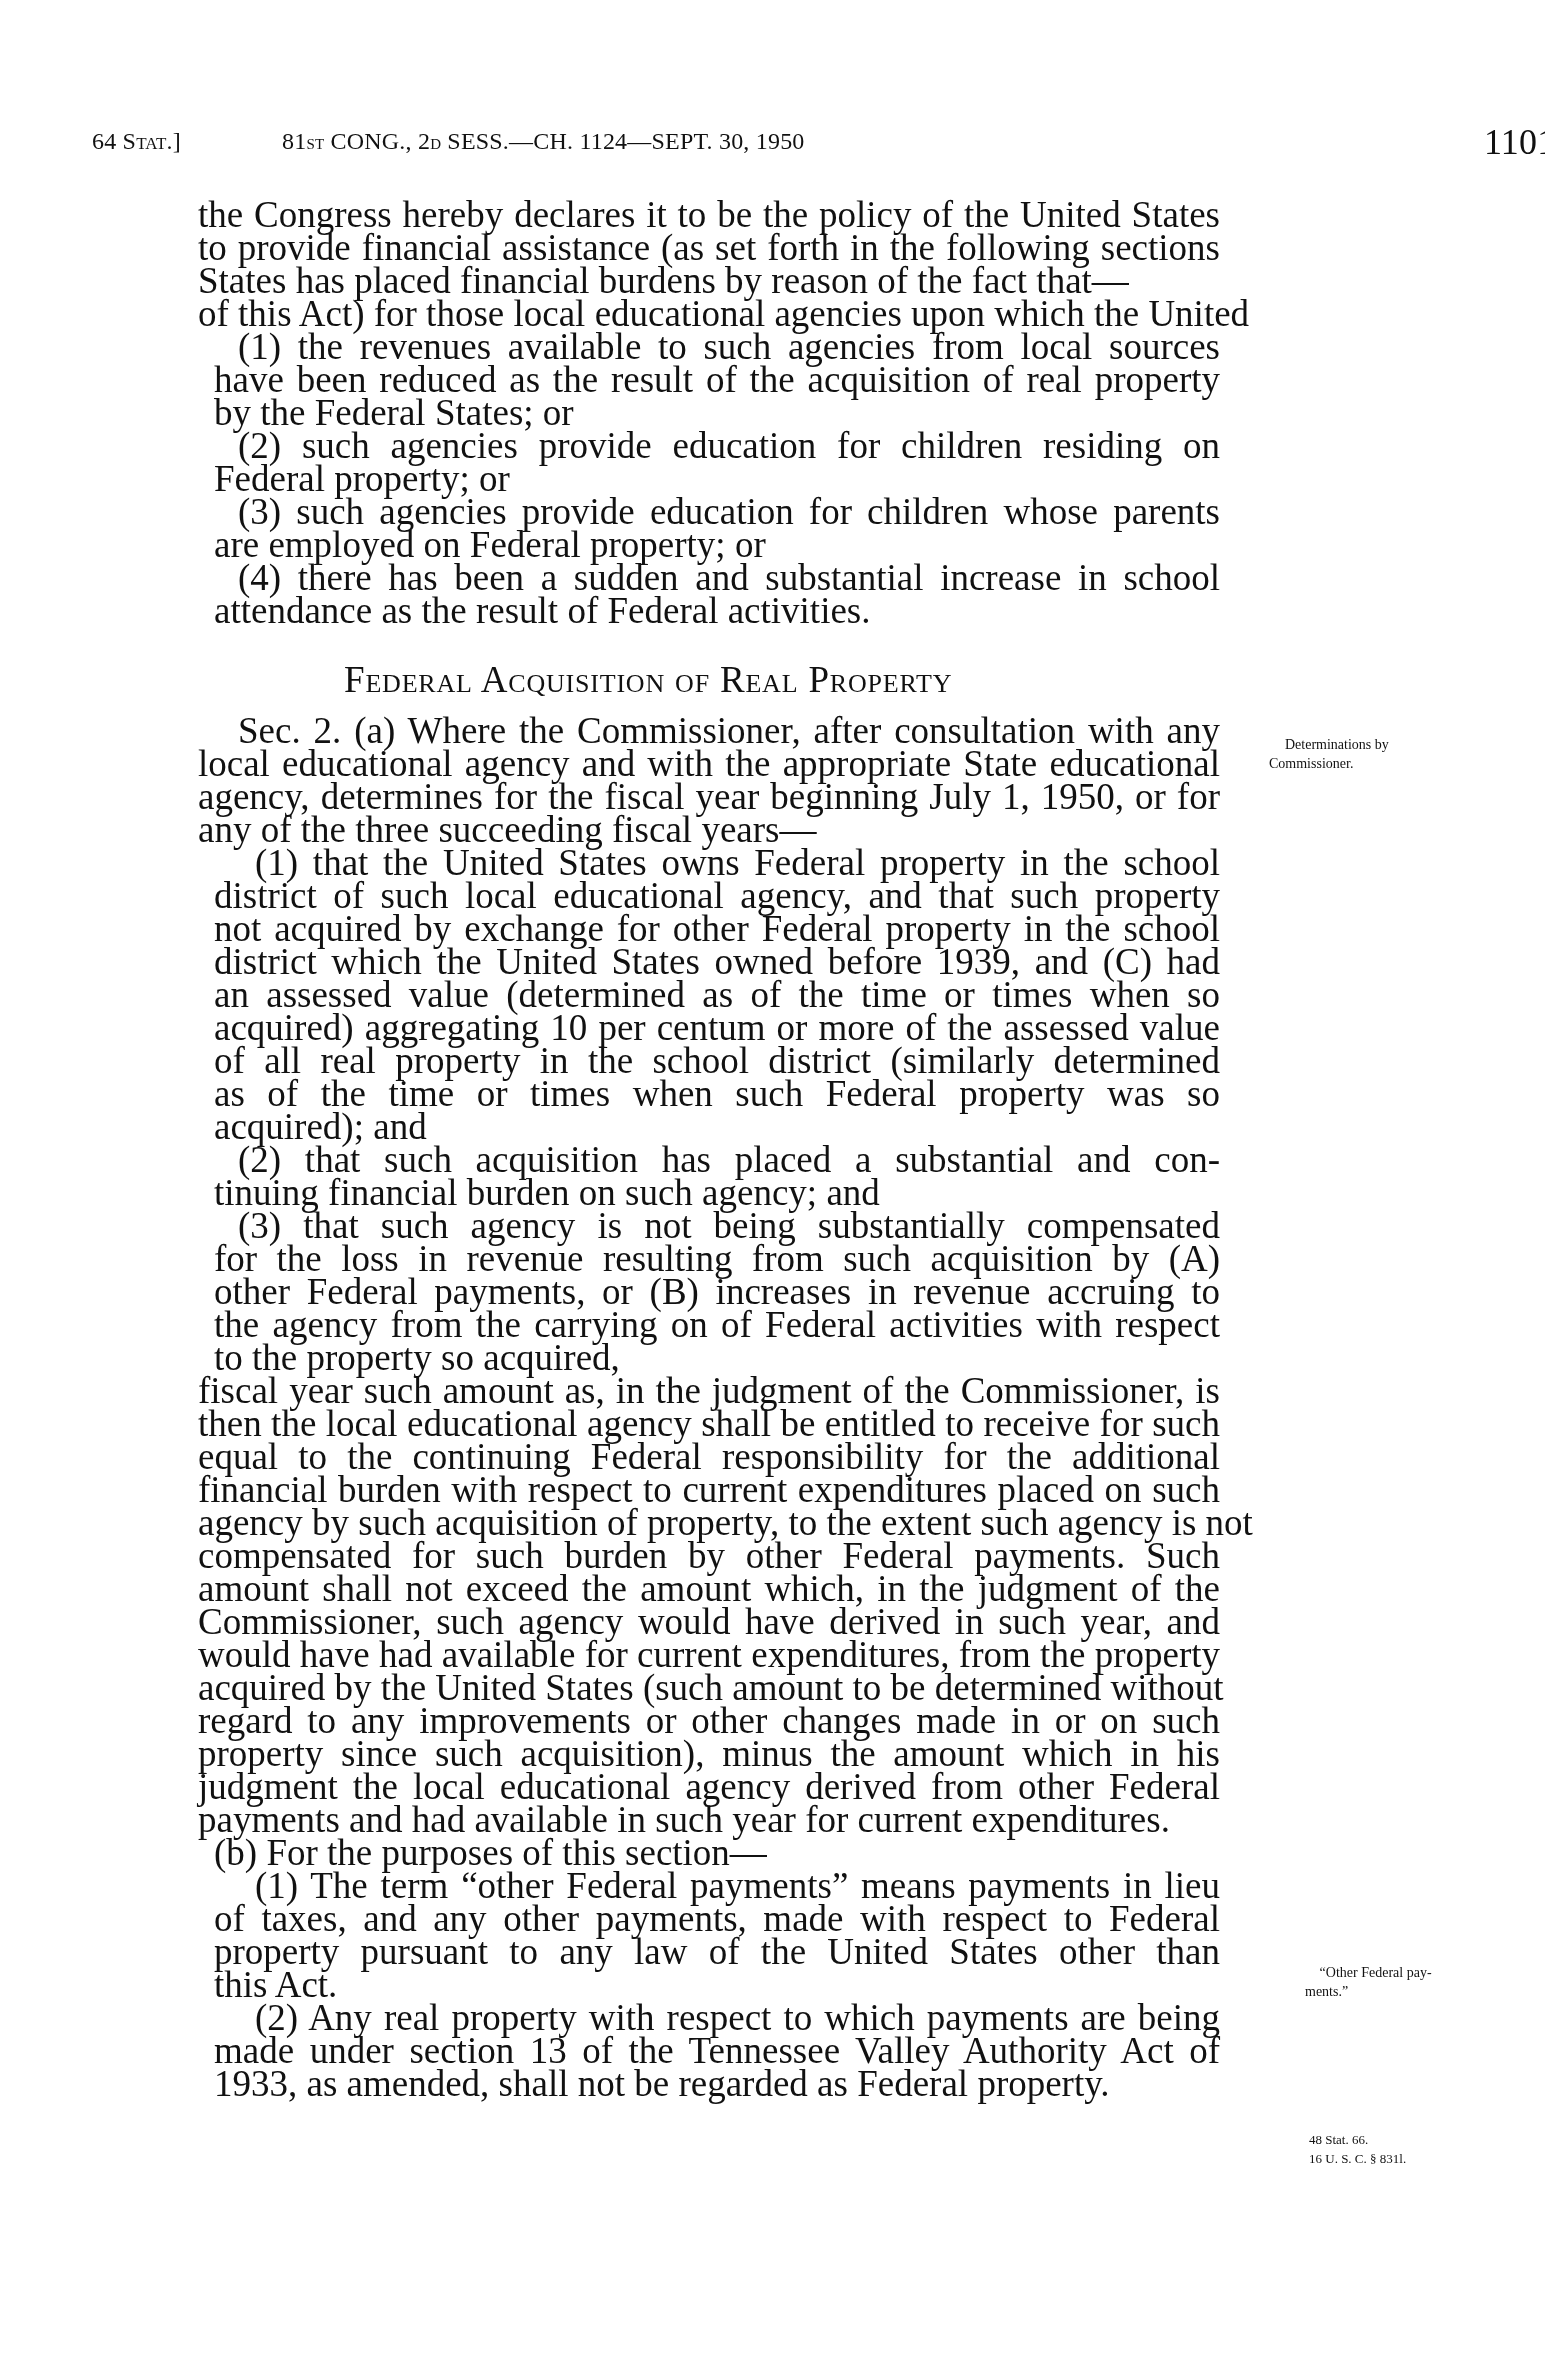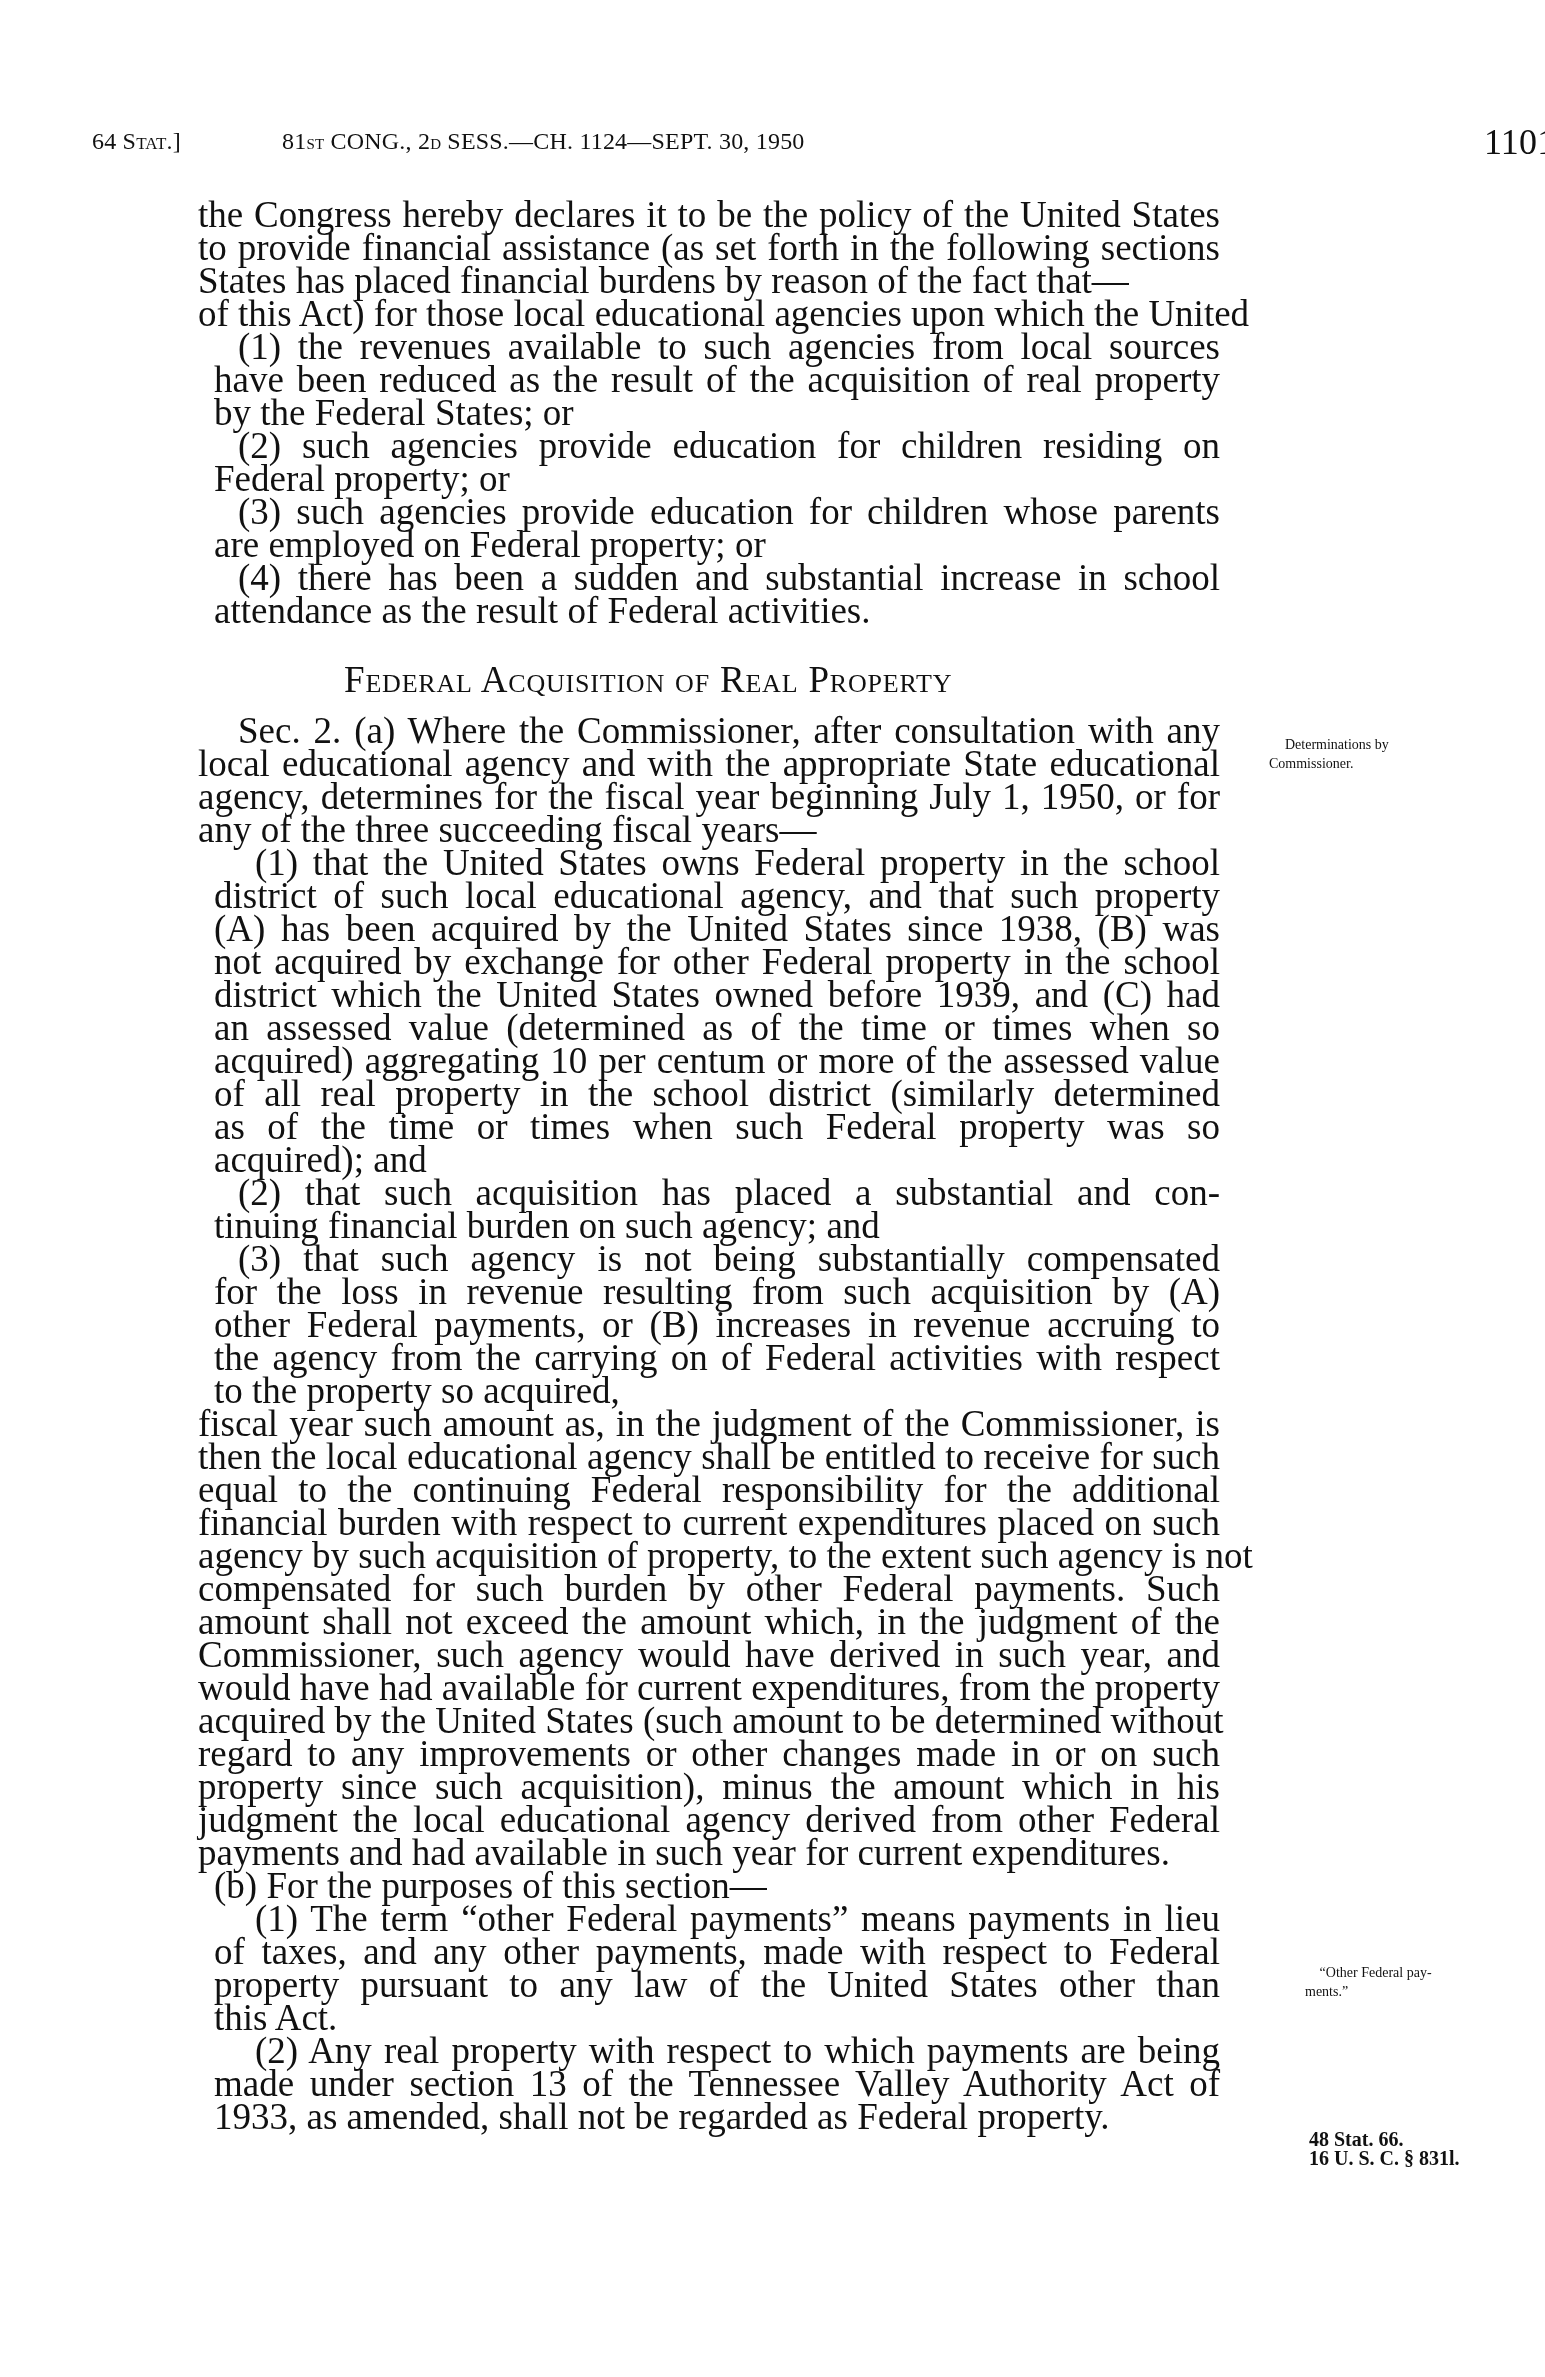--- a/index.html
+++ b/index.html
@@ -30,21 +30,21 @@
   .heading {
     text-align: left; padding-left: 146px; font-variant: small-caps; letter-spacing: 0.8px;
     height: 33px; white-space: nowrap;
   }
   .heading-gap { height: 18px; }
 
   .note {
     position: absolute; font-size: 14px; line-height: 19.4px; white-space: nowrap;
     font-family: "Liberation Serif", "DejaVu Serif", serif;
   }
-  .note.bold { font-weight: bold; font-size: 20px; }
+  .note.bold { font-weight: normal; font-size: 13px; }
 </style>
 </head>
 <body>
 
 <div class="page">
 
   <div class="header">
     <span class="left">64 Stat.]</span>
     <span class="center"><span>81</span><span class="sc">st</span><span> CONG., 2</span><span class="sc">d</span><span> SESS.—CH. 1124—SEPT. 30, 1950</span></span>
     <span class="pgnum">1101</span>
@@ -82,21 +82,20 @@
 
     <div>
       <span class="line ind1">Sec. 2. (a) Where the Commissioner, after consultation with any</span>
       <span class="line">local educational agency and with the appropriate State educational</span>
       <span class="line">agency, determines for the fiscal year beginning July 1, 1950, or for</span>
       <span class="line last">any of the three succeeding fiscal years—</span>
 
       <div>
         <span class="line ind3">(1) that the United States owns Federal property in the school</span>
         <span class="line ind2">district of such local educational agency, and that such property</span>
-        <span class="line ind2">(A) has been acquired by the United States since 1938, (B) was</span>
         <span class="line ind2">not acquired by exchange for other Federal property in the school</span>
         <span class="line ind2">district which the United States owned before 1939, and (C) had</span>
         <span class="line ind2">an assessed value (determined as of the time or times when so</span>
         <span class="line ind2">acquired) aggregating 10 per centum or more of the assessed value</span>
         <span class="line ind2">of all real property in the school district (similarly determined</span>
         <span class="line ind2">as of the time or times when such Federal property was so</span>
         <span class="line ind2 last">acquired); and</span>
       </div>
       <div>
         <span class="line ind1">(2) that such acquisition has placed a substantial and con-</span>

